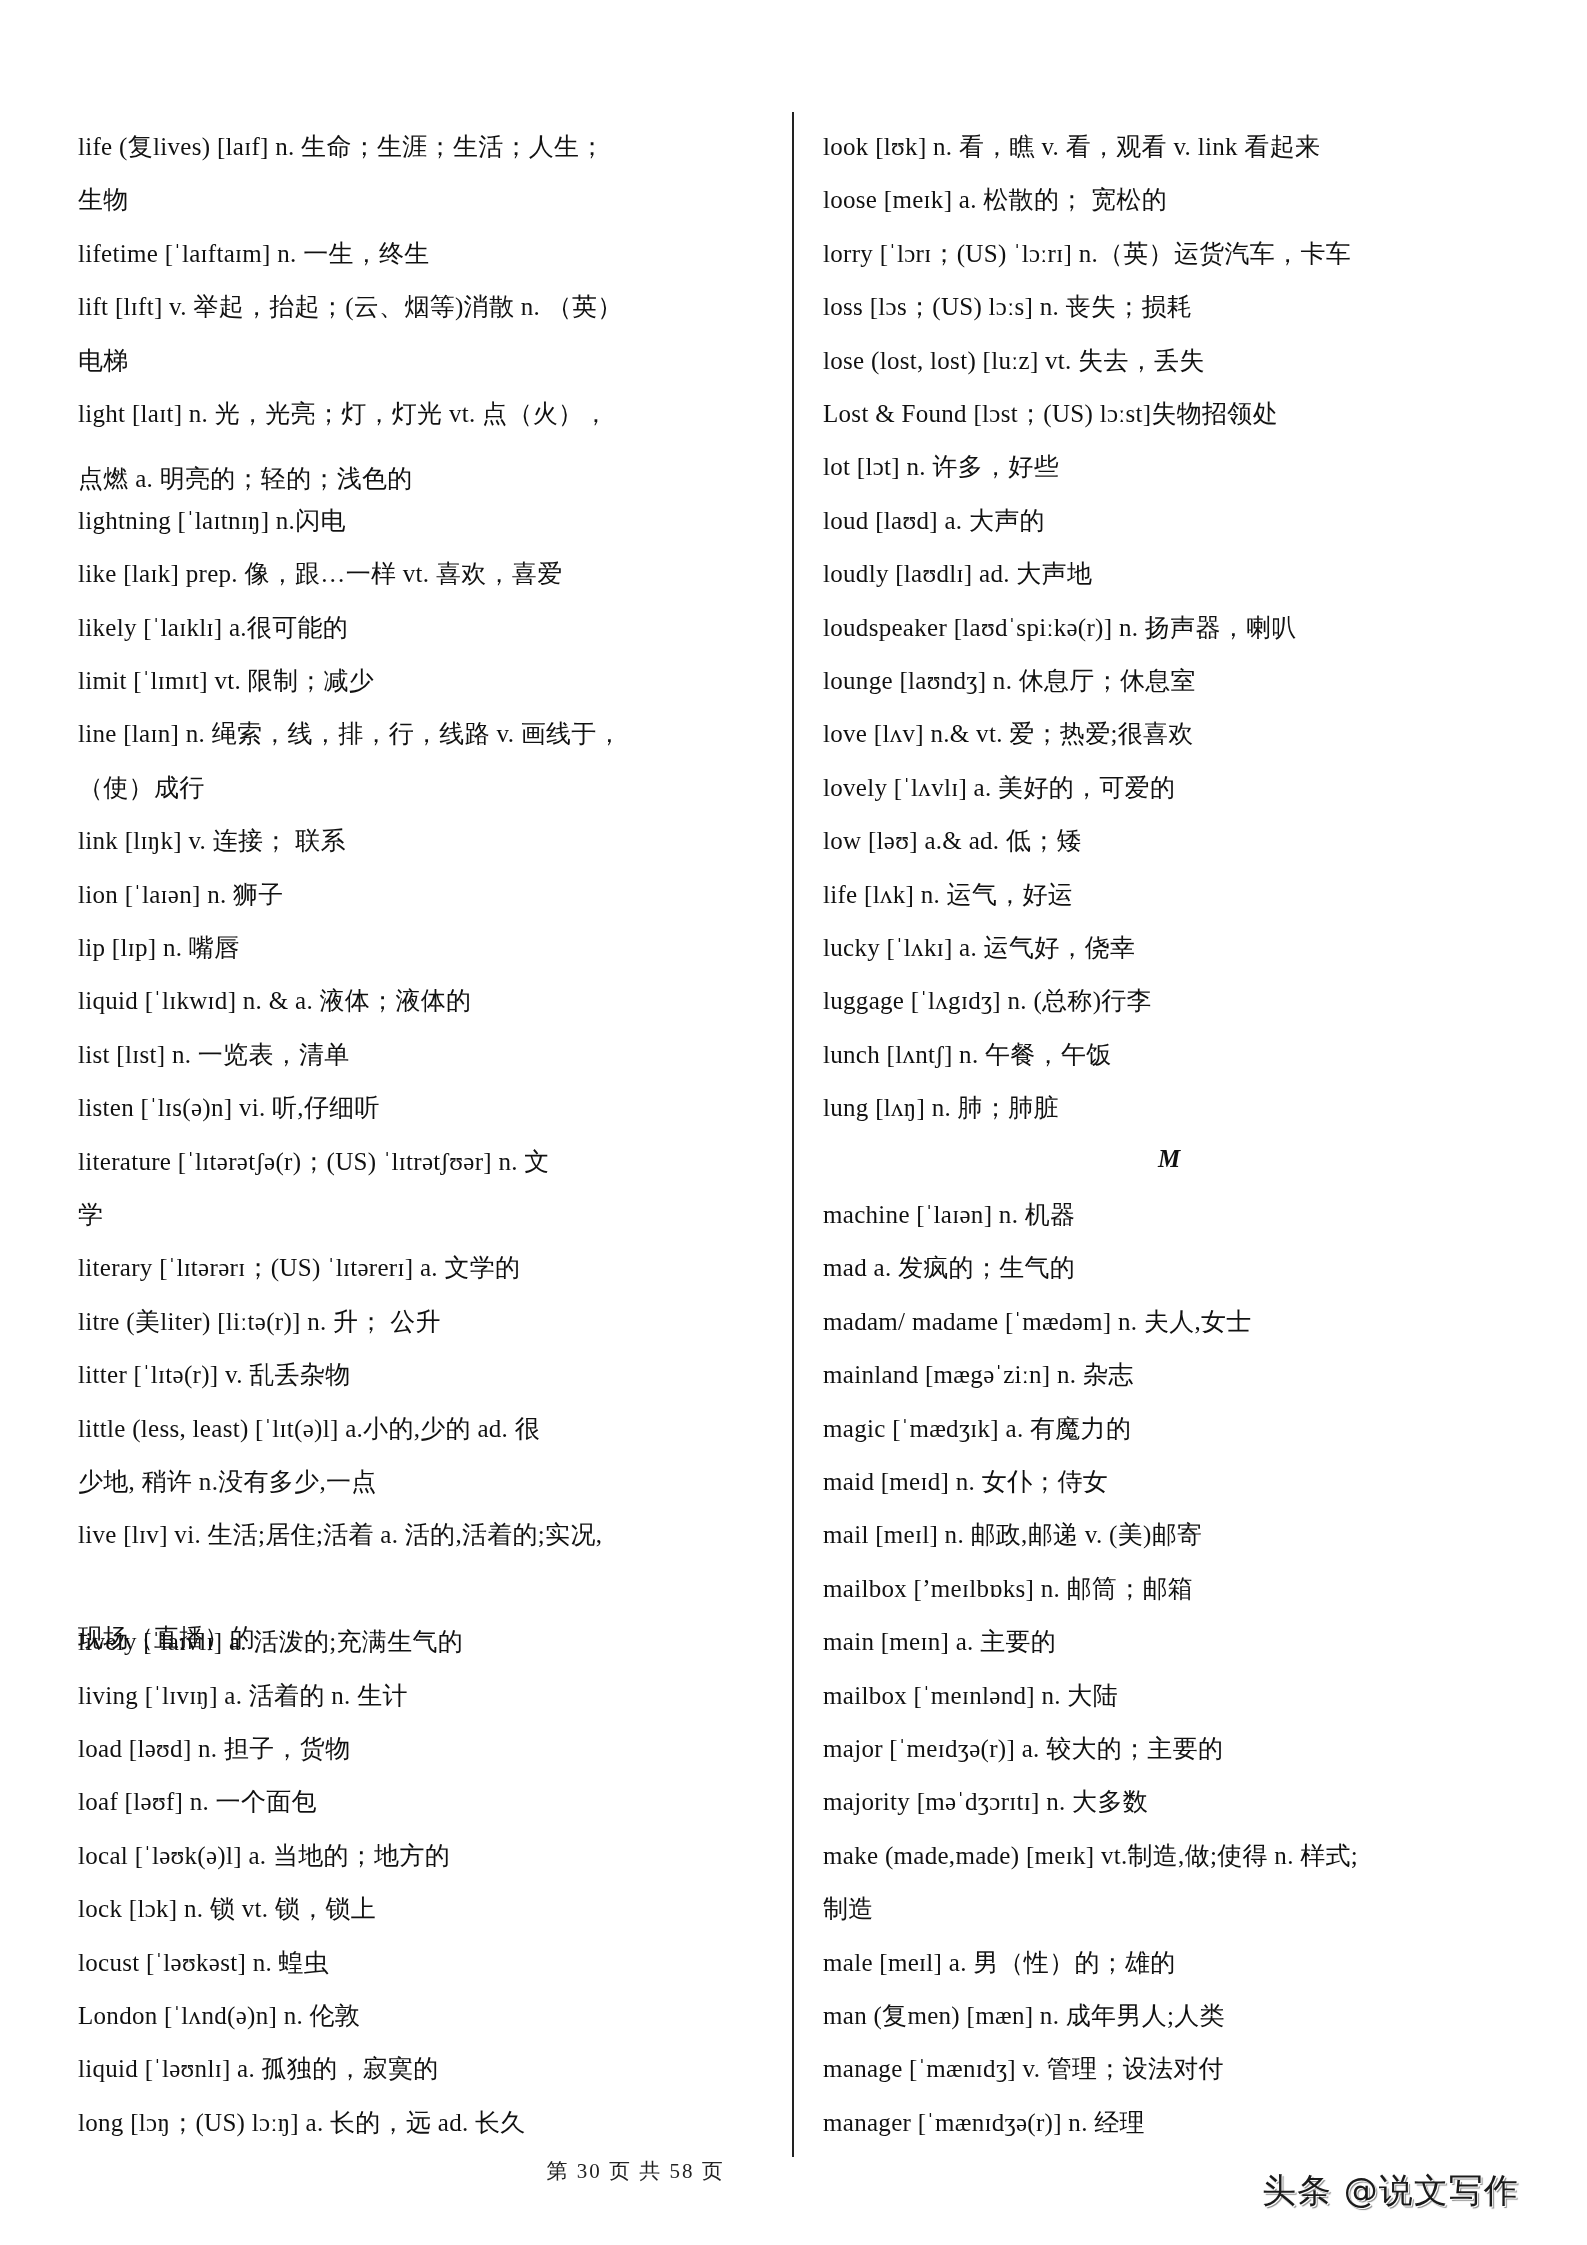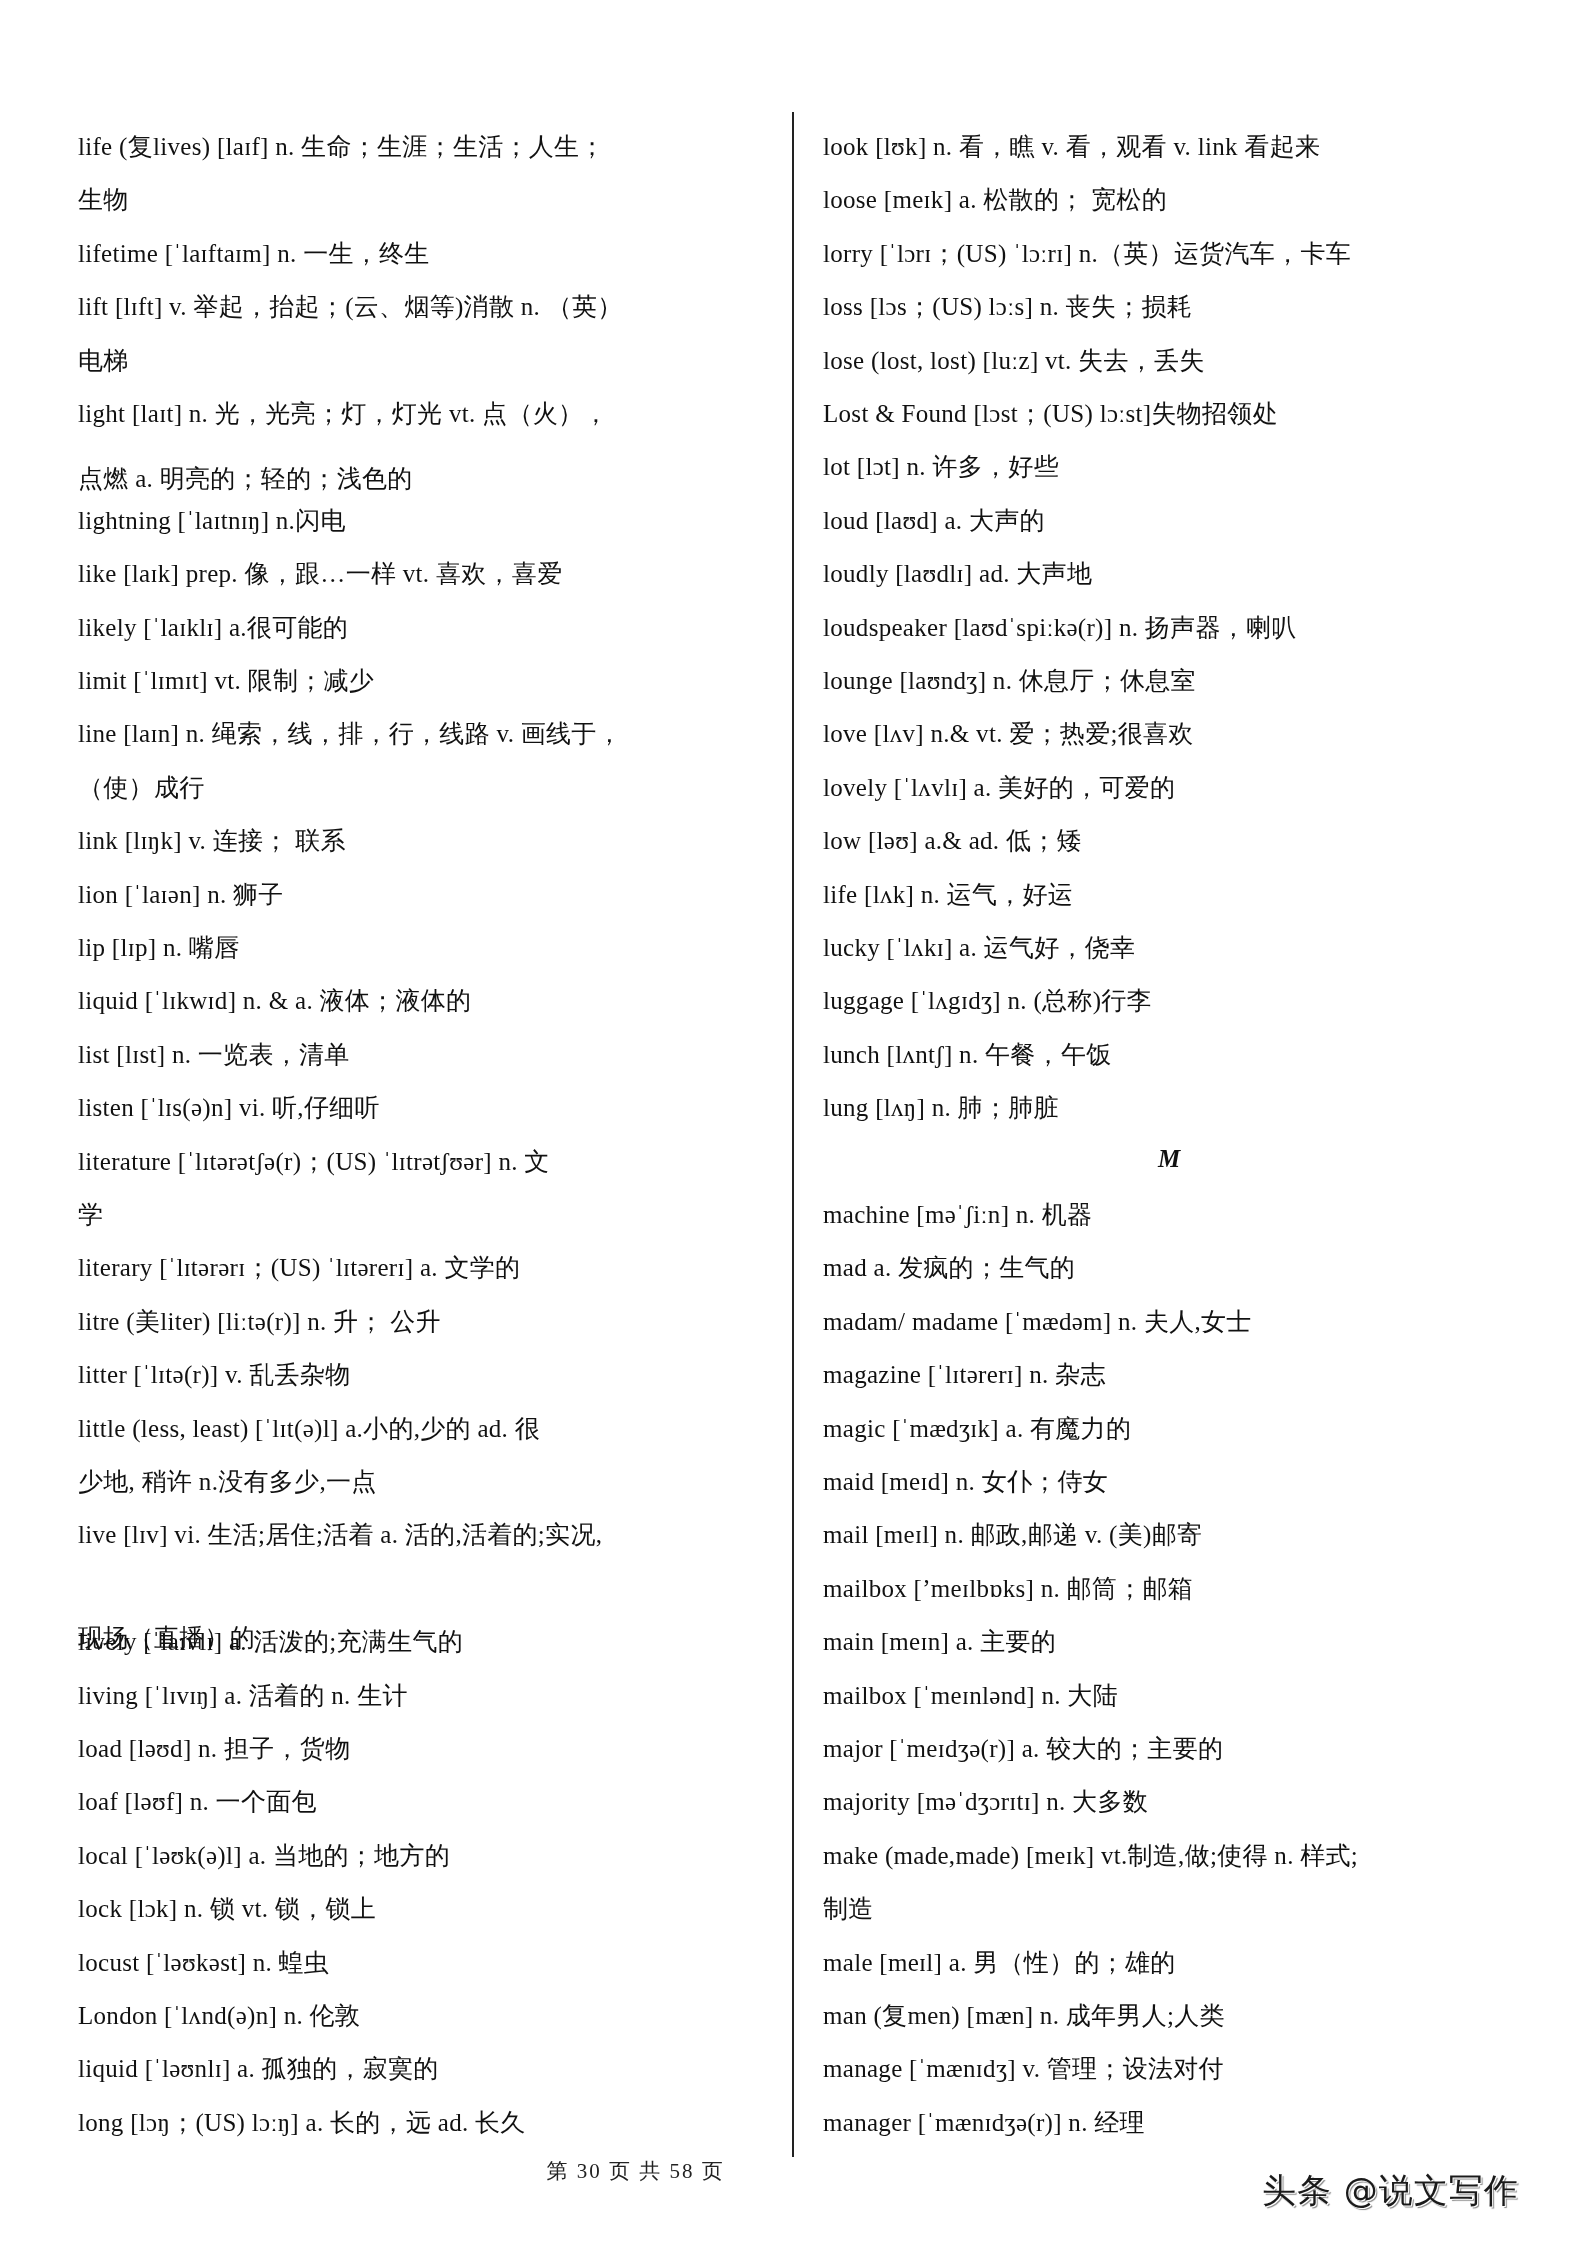--- a/index.html
+++ b/index.html
@@ -93,24 +93,24 @@
     <div class="line" style="top:681px">lounge  [laʊndʒ] n. 休息厅；休息室</div>
     <div class="line" style="top:734px">love  [lʌv] n.&amp; vt. 爱；热爱;很喜欢</div>
     <div class="line" style="top:788px">lovely  [ˈlʌvlɪ] a. 美好的，可爱的</div>
     <div class="line" style="top:841px">low [ləʊ] a.&amp; ad. 低；矮</div>
     <div class="line" style="top:895px">life  [lʌk] n. 运气，好运</div>
     <div class="line" style="top:948px">lucky  [ˈlʌkɪ] a. 运气好，侥幸</div>
     <div class="line" style="top:1001px">luggage  [ˈlʌgɪdʒ] n. (总称)行李</div>
     <div class="line" style="top:1055px">lunch [lʌntʃ] n. 午餐，午饭</div>
     <div class="line" style="top:1108px">lung [lʌŋ] n. 肺；肺脏</div>
     <div class="line heading" style="top:1159px; left:335px">M</div>
-    <div class="line" style="top:1215px">machine [məˈʃiːn] n. 机器</div>
+    <div class="line" style="top:1215px">machine [ˈlaɪən] n. 机器</div>
     <div class="line" style="top:1268px">mad a. 发疯的；生气的</div>
     <div class="line" style="top:1322px">madam/ madame [ˈmædəm] n. 夫人,女士</div>
-    <div class="line" style="top:1375px">magazine [ˈlɪtərerɪ] n. 杂志</div>
+    <div class="line" style="top:1375px">mainland [mægəˈziːn] n. 杂志</div>
     <div class="line" style="top:1429px">magic [ˈmædʒɪk] a. 有魔力的</div>
     <div class="line" style="top:1482px">maid [meɪd] n. 女仆；侍女</div>
     <div class="line" style="top:1535px">mail [meɪl] n. 邮政,邮递 v. (美)邮寄</div>
     <div class="line" style="top:1589px">mailbox [’meɪlbɒks] n. 邮筒；邮箱</div>
     <div class="line" style="top:1642px">main [meɪn] a. 主要的</div>
     <div class="line" style="top:1696px">mailbox [ˈmeɪnlənd] n. 大陆</div>
     <div class="line" style="top:1749px">major [ˈmeɪdʒə(r)] a. 较大的；主要的</div>
     <div class="line" style="top:1802px">majority [məˈdʒɔrɪtɪ] n. 大多数</div>
     <div class="line" style="top:1856px">make (made,made) [meɪk] vt.制造,做;使得 n. 样式;</div>
     <div class="line" style="top:1909px">制造</div>

